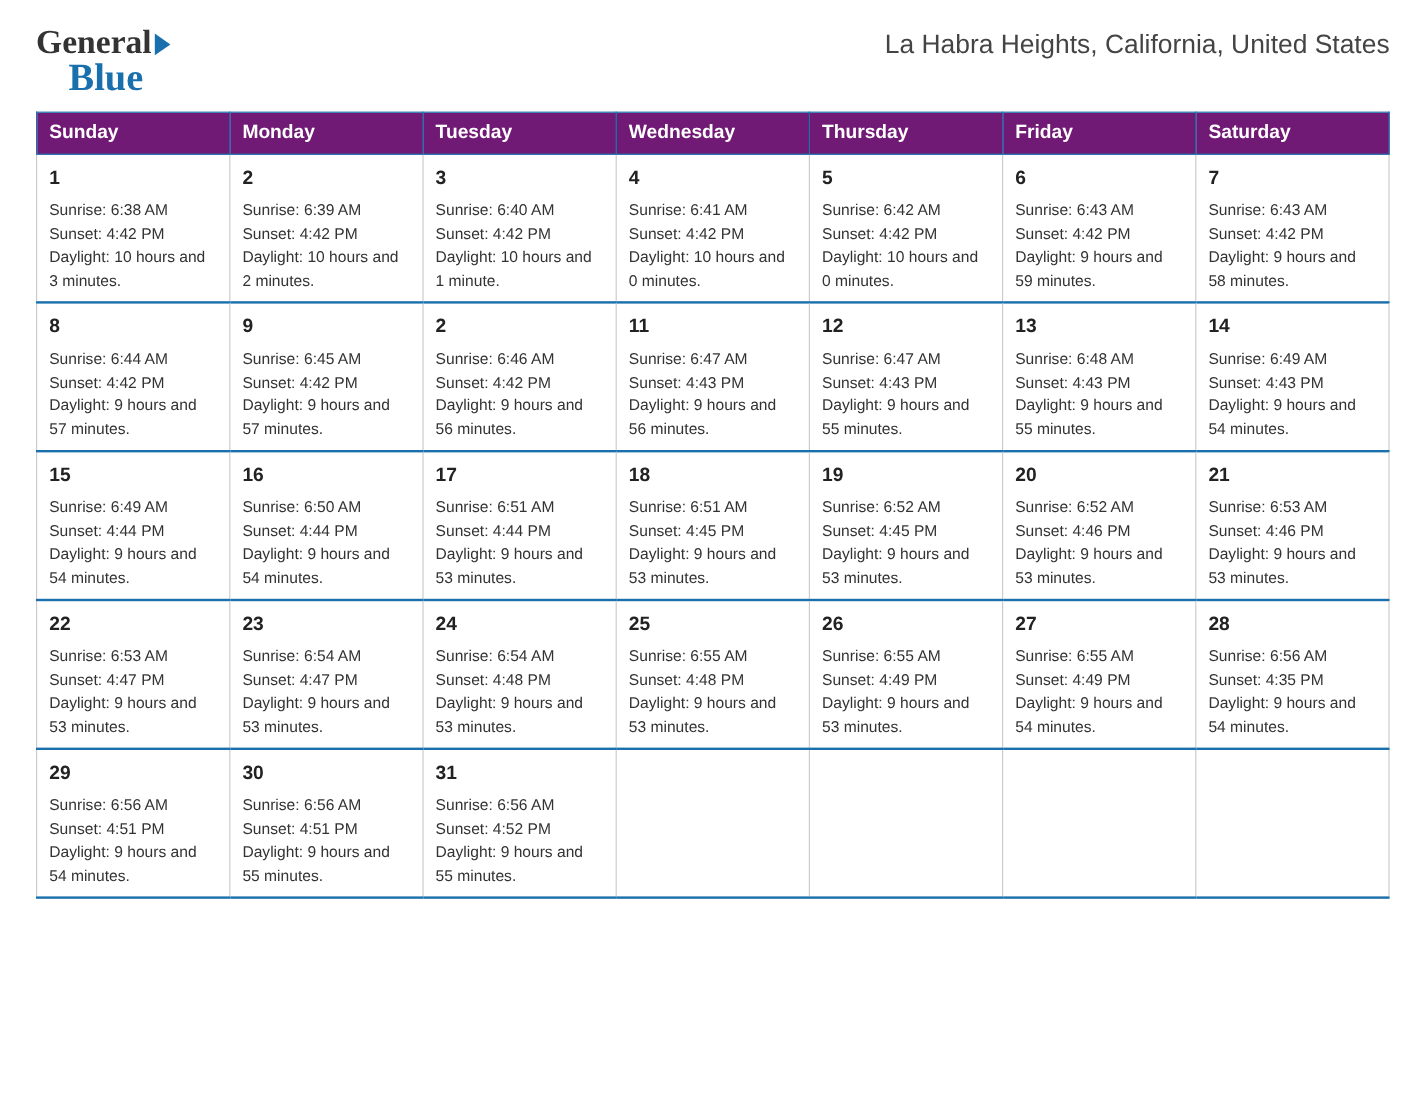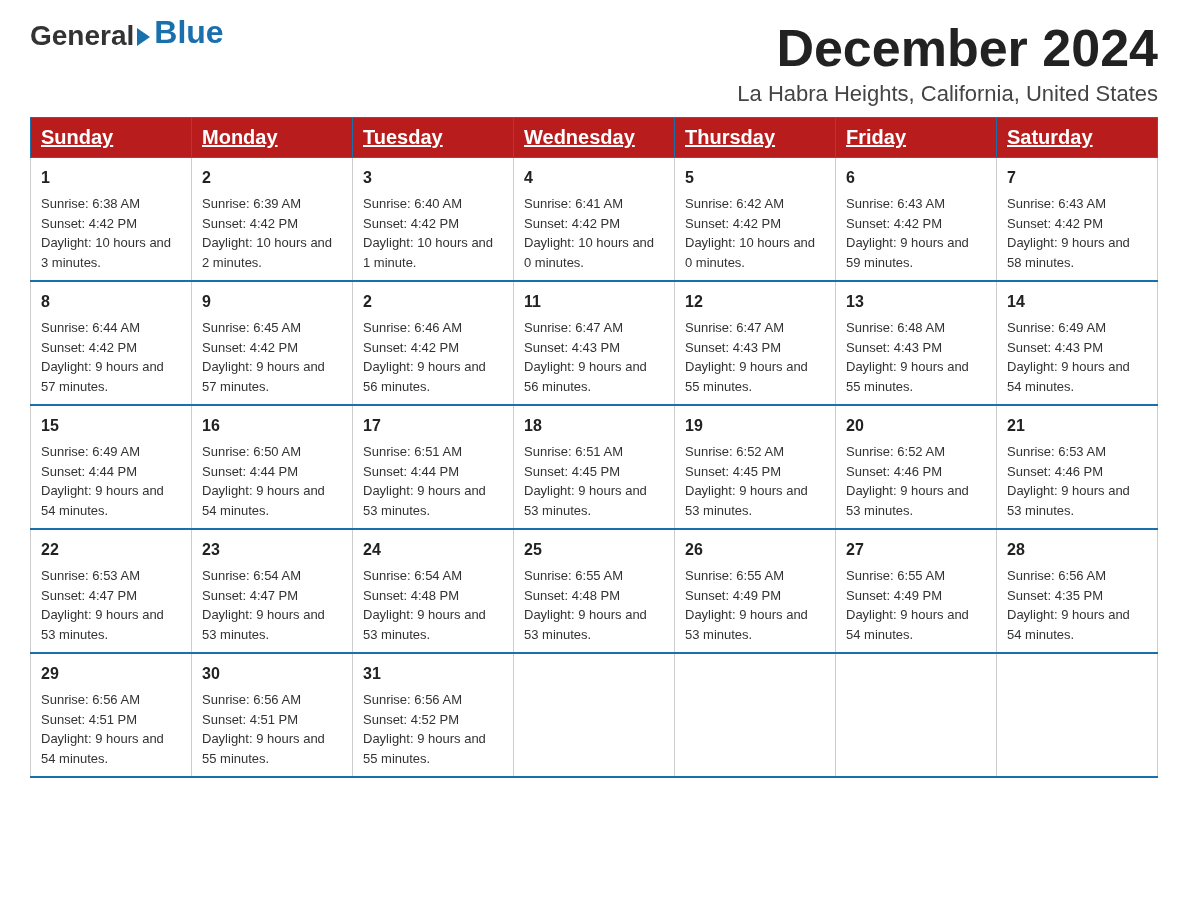--- a/index.html
+++ b/index.html
@@ -11,22 +11,23 @@
       padding: 20px 30px;
     }
     .header {
       display: flex;
       justify-content: space-between;
       align-items: flex-start;
       margin-bottom: 10px;
     }
     .logo {
       display: flex;
-      flex-direction: row;
-      align-items: flex-start;
+      flex-direction: column;
+      align-items: center;
+      font-family: Liberation Serif, serif;
     }
     .logo-blue {
       font-size: 32px;
       font-weight: bold;
       color: #1a6fad;
       margin-top: -6px;
       padding-left: 4px;
     }
     .title-block {
       text-align: right;
@@ -41,28 +42,27 @@
       font-size: 22px;
       color: #444;
       margin-top: 4px;
     }
     .calendar {
       width: 100%;
       border-collapse: collapse;
       margin-top: 10px;
     }
     .calendar th {
-      background: #b91c1c;
+      background: #701a75;
       color: #fff;
-      font-size: 20px;
+      font-size: 16px;
       font-weight: bold;
       padding: 8px 10px;
       text-align: left;
       border: 1px solid #1a6fad;
-      text-decoration: underline;
     }
     .calendar td {
       vertical-align: top;
       padding: 8px 10px;
       border: 1px solid #ccc;
       width: 14.28%;
       min-height: 110px;
       background: #fff;
       font-size: 13px;
       color: #333;
@@ -111,21 +111,20 @@
 
 <div class="header">
   <div class="logo">
     <div class="logo-wrapper">
       <span class="logo-text-general">General</span>
       <span class="logo-triangle"></span>
     </div>
     <div class="logo-blue">Blue</div>
   </div>
   <div class="title-block">
-    <div class="month-title">December 2024</div>
     <div class="location-title">La Habra Heights, California, United States</div>
   </div>
 </div>
 
 <table class="calendar">
   <thead>
     <tr>
     <th>Sunday</th>
         <th>Monday</th>
         <th>Tuesday</th>

